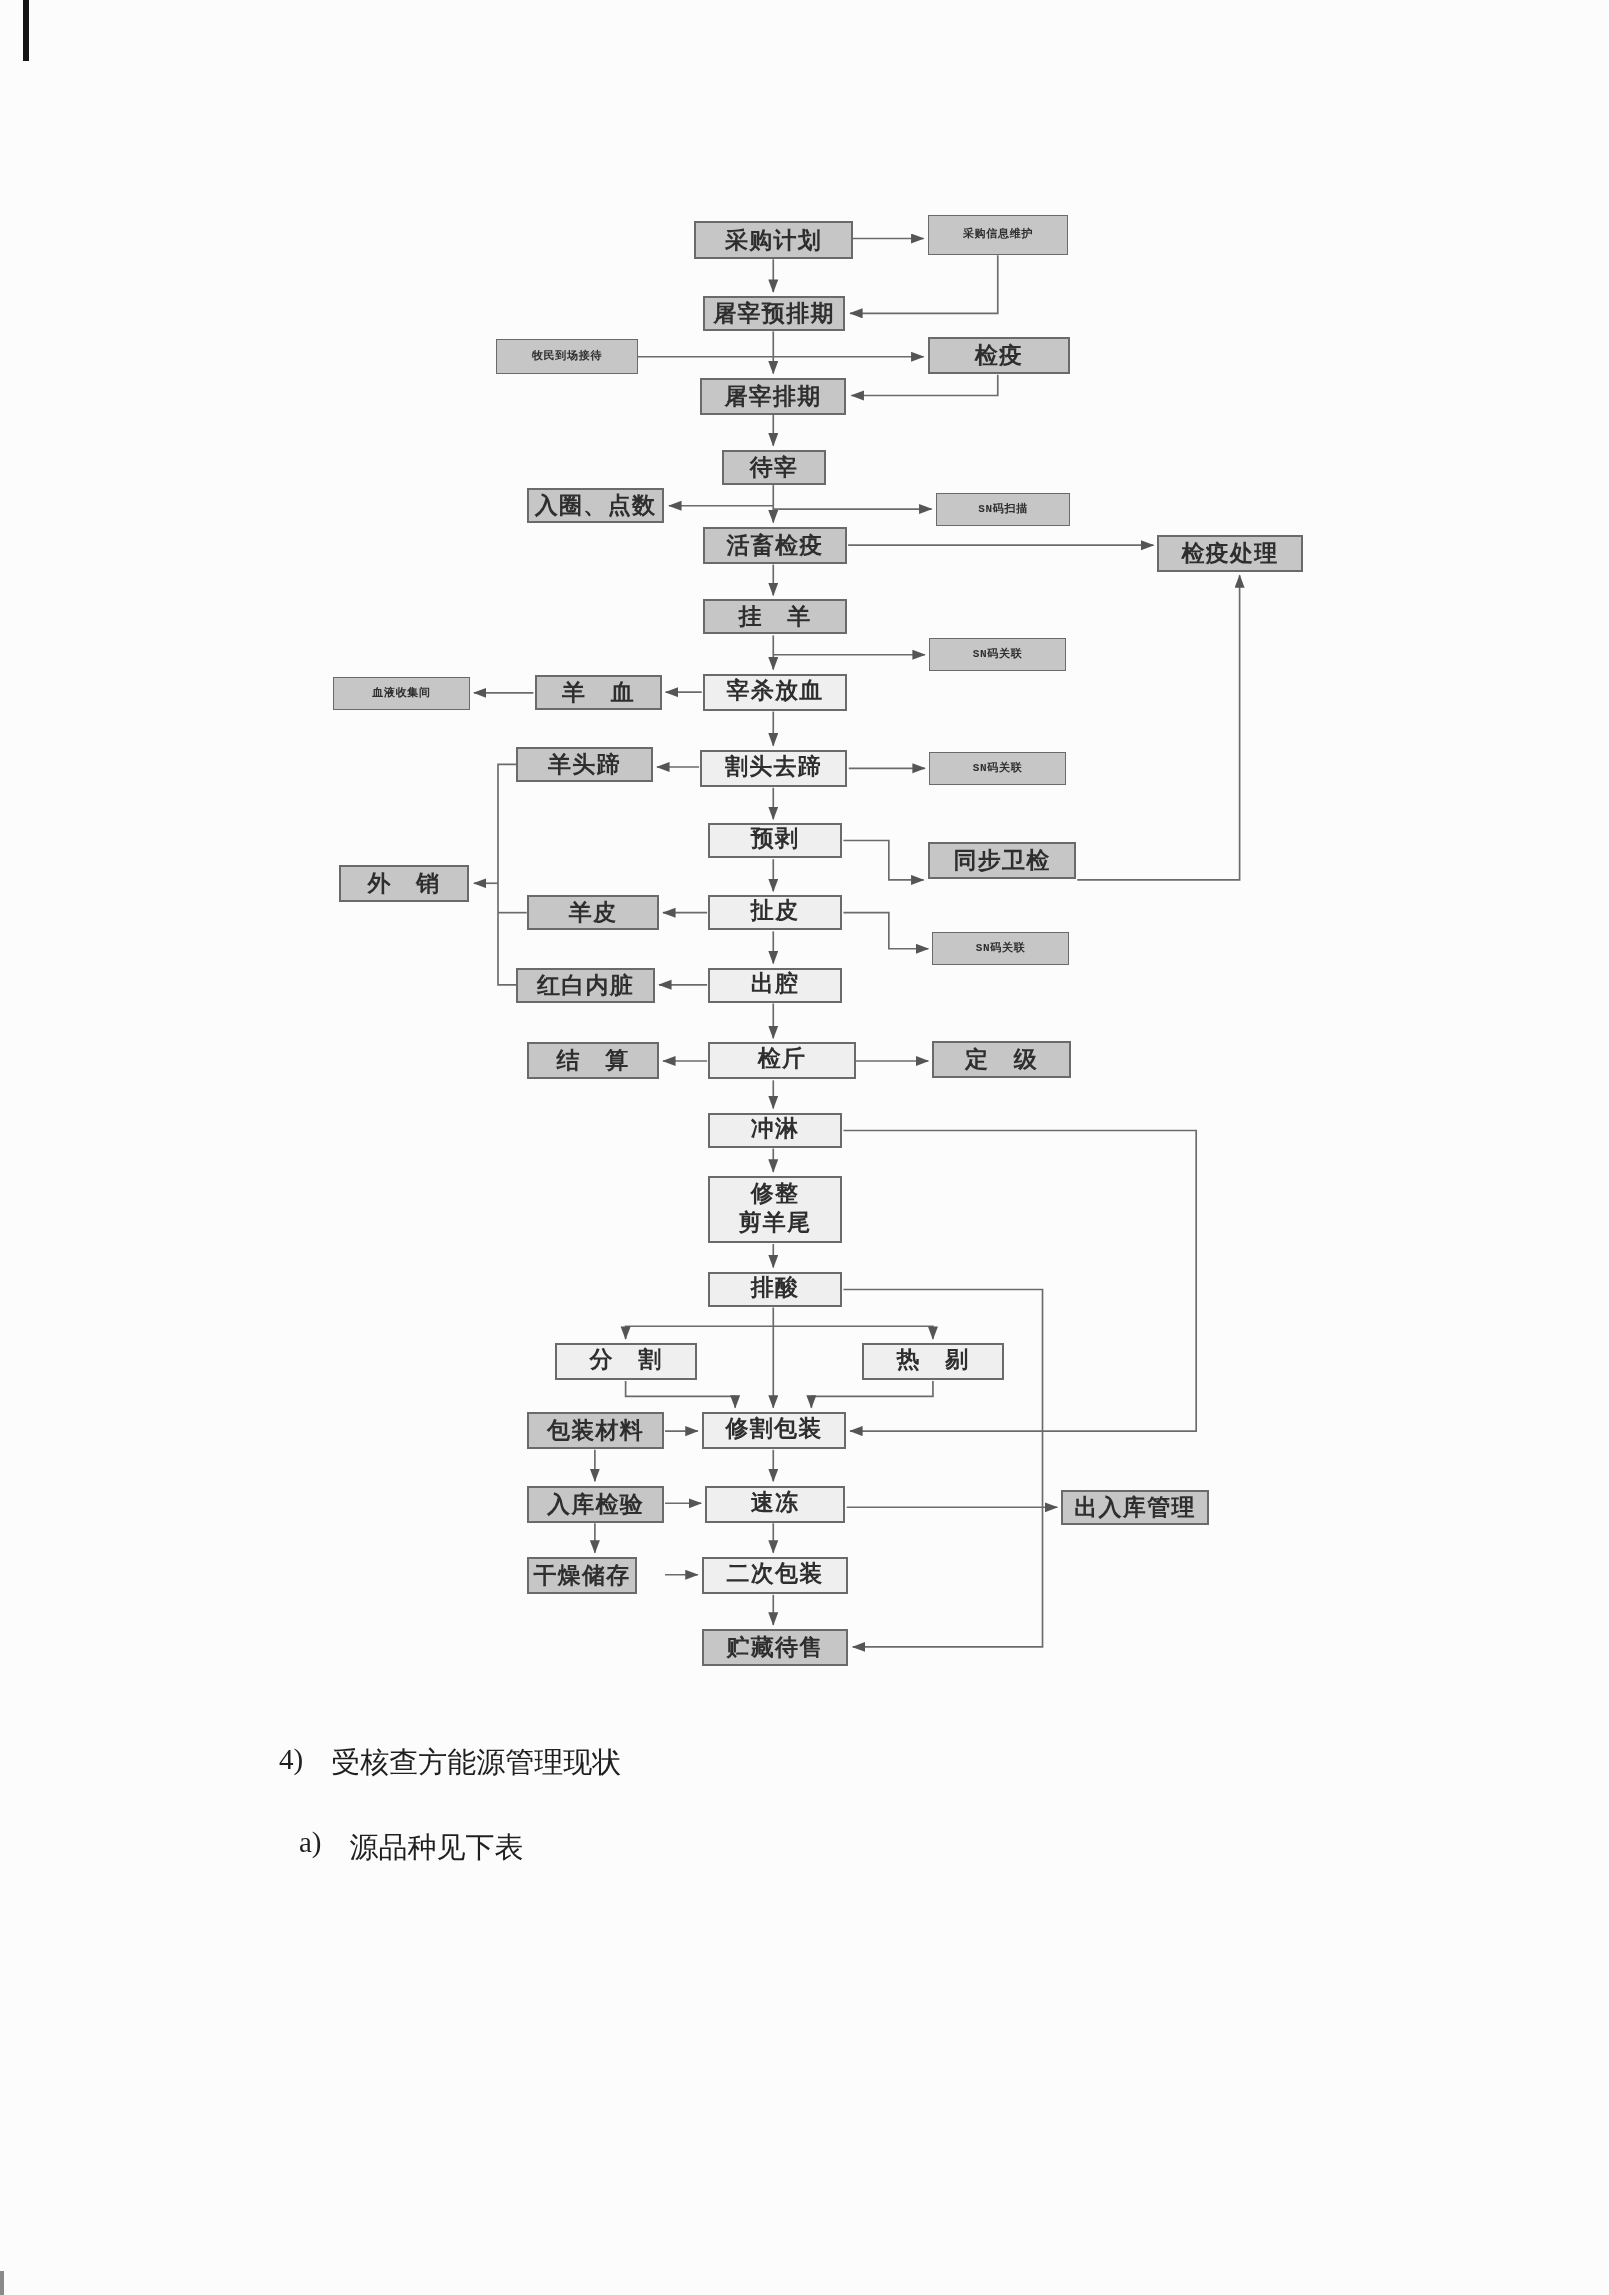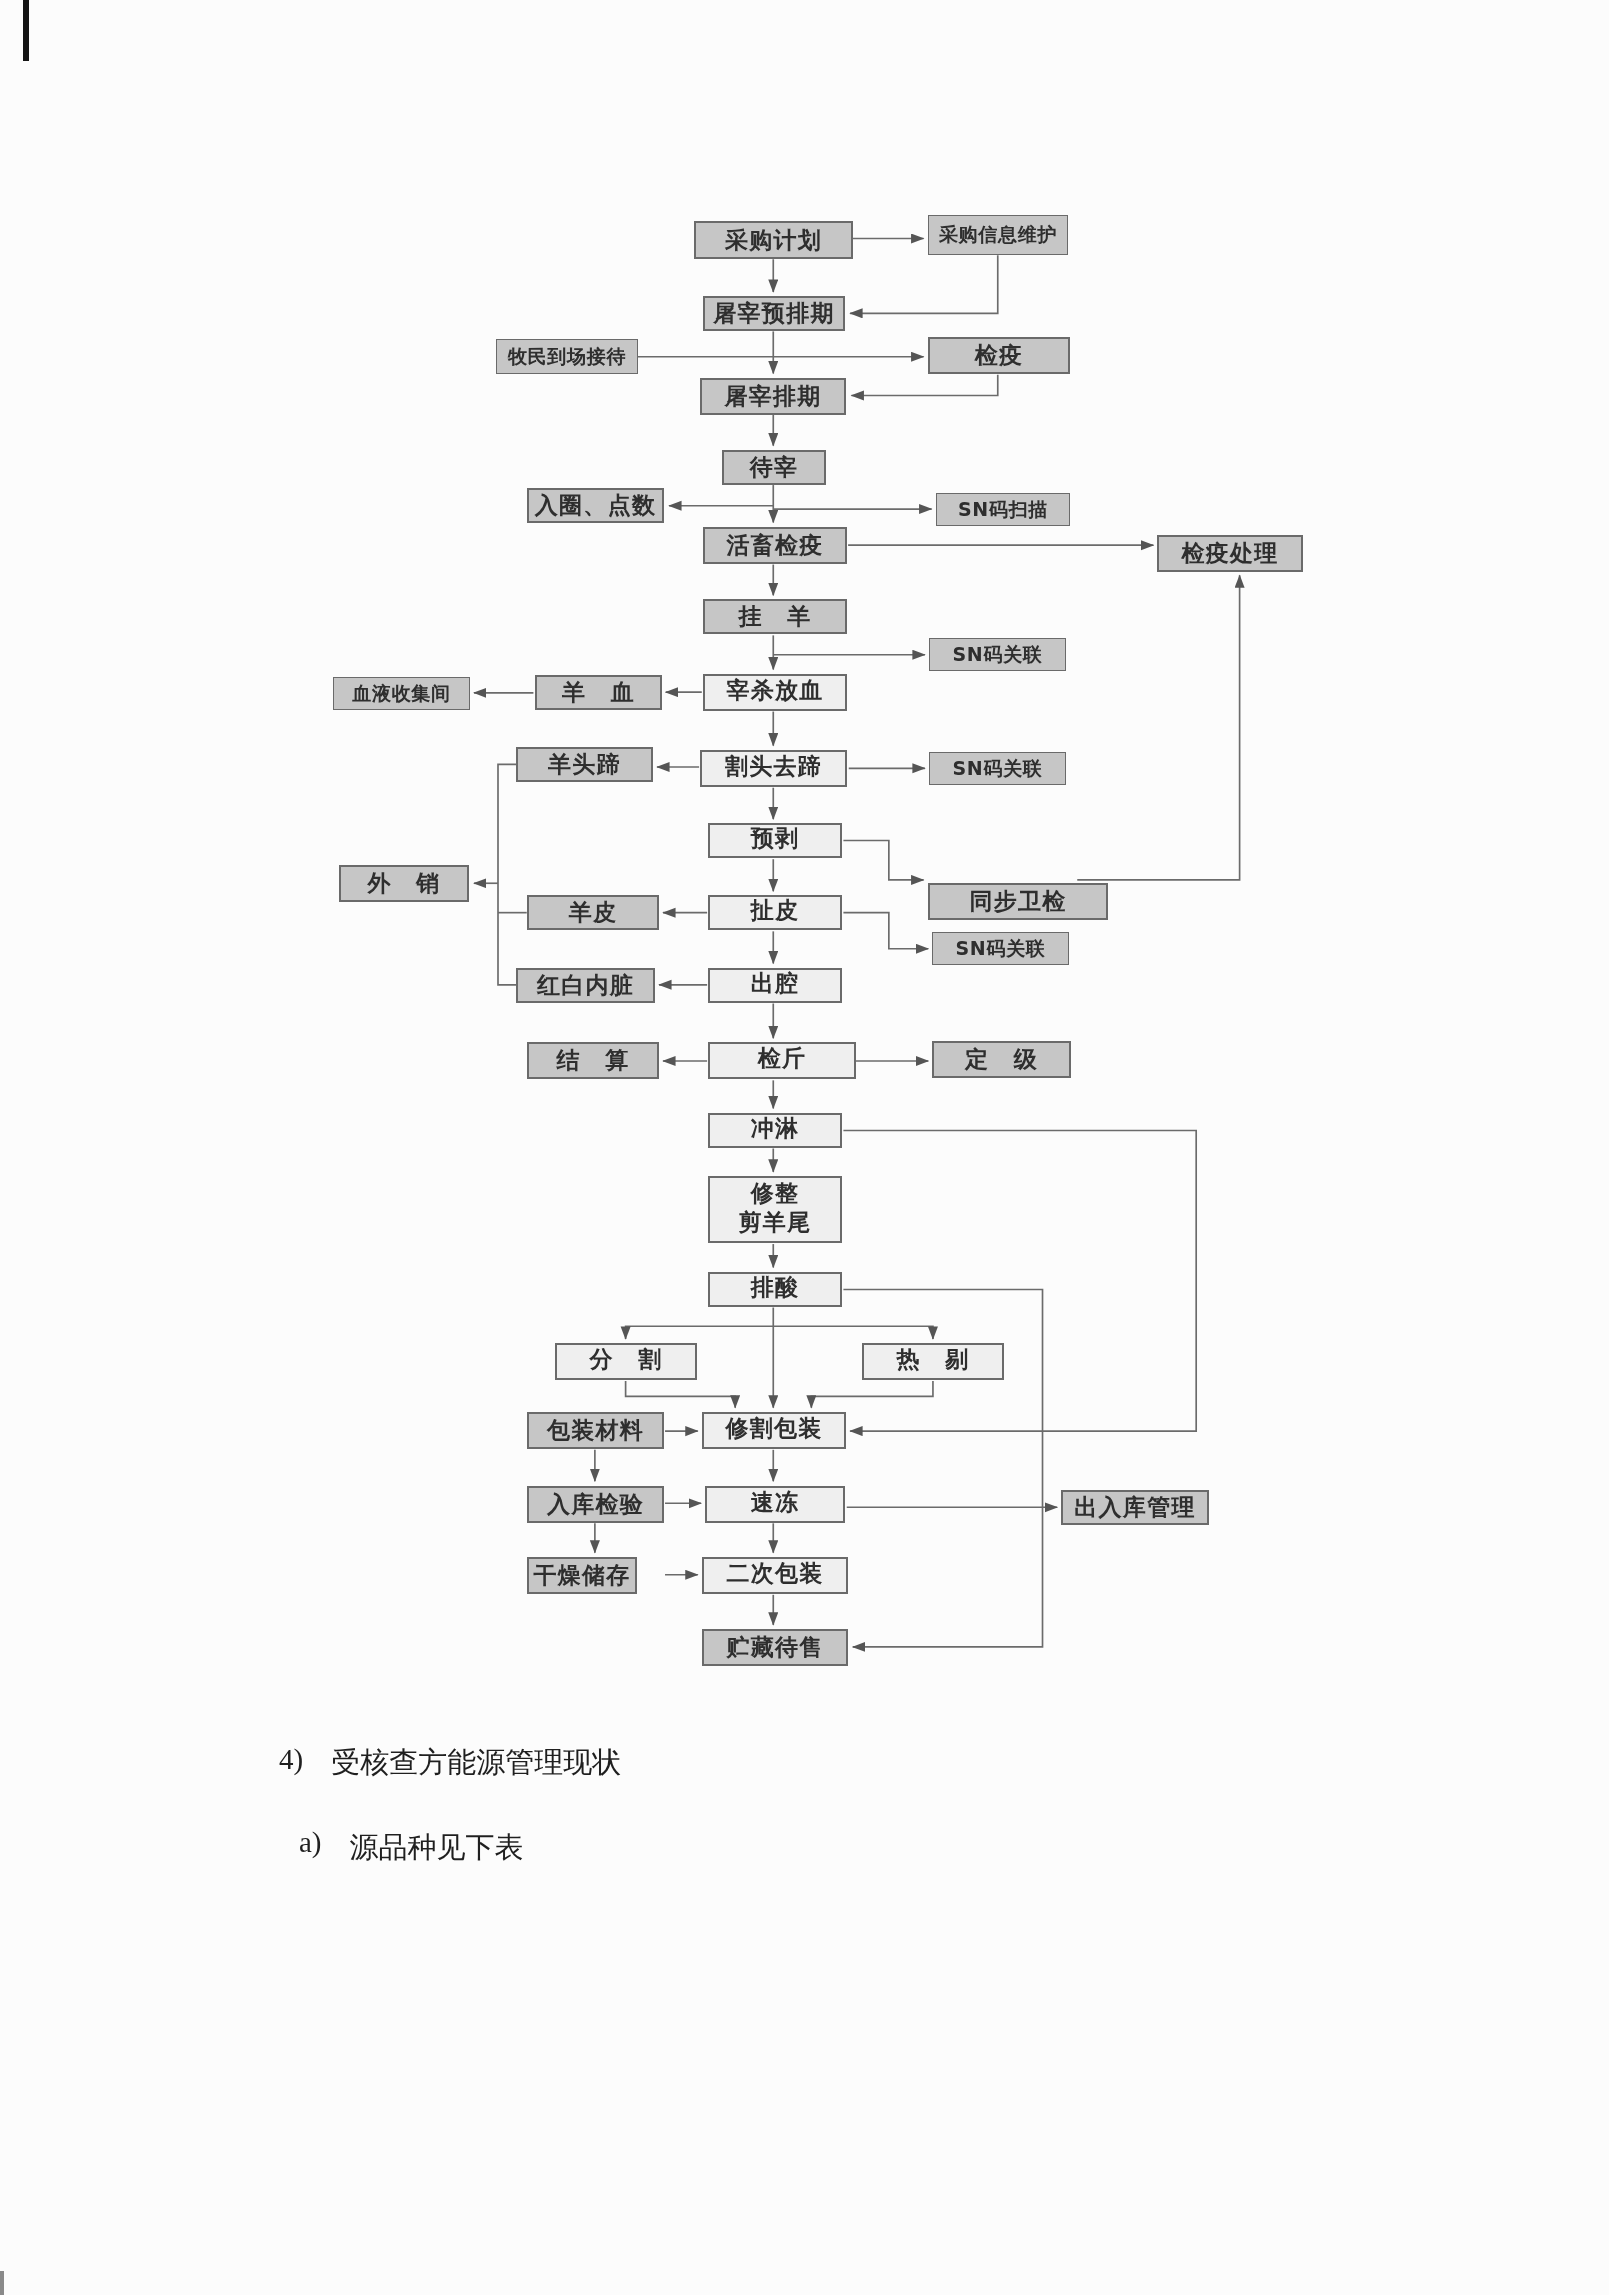--- a/index.html
+++ b/index.html
@@ -5,21 +5,21 @@
   html,body{margin:0;padding:0;background:#fcfcfc;}
   .page{position:relative;width:1610px;height:2295px;background:#fcfcfc;overflow:hidden;
         font-family:"DejaVu Sans","Liberation Sans",sans-serif;}
   svg.wires{position:absolute;left:0;top:0;}
   .wires line,.wires polyline{stroke:#6b6b6b;stroke-width:2.5;fill:none;}
   .node{position:absolute;display:flex;align-items:center;justify-content:center;
         box-sizing:border-box;border:2px solid #6a6a6a;font-weight:bold;color:#2e2e2e;
         font-size:23px;letter-spacing:1.3px;text-align:center;white-space:pre-line;line-height:1.25;}
   .g{background:#c6c6c6;}
   .l{background:#efefef;font-family:Liberation Mono, monospace;}
-  .sm{font-size:19px;letter-spacing:0.7px;border-width:1.3px;}
+  .sm{font-size:11px;letter-spacing:0.7px;border-width:1.3px;font-family:Liberation Mono, monospace;}
   .sectext{position:absolute;font-family:"Liberation Serif","DejaVu Serif",serif;
            color:#1f1f1f;font-size:29px;display:flex;}
   .sectext .marker{flex:0 0 auto;}
   .sectext .body{margin-left:28px;}
   .sectext .body div{line-height:43px;}
   .artifact{position:absolute;background:#151515;}
 </style>
 </head>
 <body>
 
@@ -101,21 +101,21 @@
   <div class="node g" style="left:1157px;top:535px;width:146px;height:37px">检疫处理</div>
   <div class="node g" style="left:703px;top:599px;width:144px;height:35px">挂　羊</div>
   <div class="node g sm" style="left:929px;top:638px;width:137px;height:33px">SN码关联</div>
   <div class="node l" style="left:703px;top:674px;width:144px;height:37px">宰杀放血</div>
   <div class="node g" style="left:535px;top:675px;width:127px;height:35px">羊　血</div>
   <div class="node g sm" style="left:333px;top:677px;width:137px;height:33px">血液收集间</div>
   <div class="node l" style="left:700px;top:750px;width:147px;height:37px">割头去蹄</div>
   <div class="node g" style="left:516px;top:747px;width:137px;height:35px">羊头蹄</div>
   <div class="node g sm" style="left:929px;top:752px;width:137px;height:33px">SN码关联</div>
   <div class="node l" style="left:708px;top:823px;width:134px;height:35px">预剥</div>
-  <div class="node g" style="left:928px;top:883px;width:180px;height:37px">同步卫检</div>
+  <div class="node g" style="left:928px;top:842px;width:148px;height:37px">同步卫检</div>
   <div class="node g" style="left:339px;top:865px;width:130px;height:37px">外　销</div>
   <div class="node g" style="left:527px;top:895px;width:132px;height:35px">羊皮</div>
   <div class="node l" style="left:708px;top:895px;width:134px;height:35px">扯皮</div>
   <div class="node g sm" style="left:932px;top:932px;width:137px;height:33px">SN码关联</div>
   <div class="node g" style="left:516px;top:968px;width:139px;height:35px">红白内脏</div>
   <div class="node l" style="left:708px;top:968px;width:134px;height:35px">出腔</div>
   <div class="node g" style="left:527px;top:1042px;width:132px;height:37px">结　算</div>
   <div class="node l" style="left:708px;top:1042px;width:148px;height:37px">检斤</div>
   <div class="node g" style="left:932px;top:1041px;width:139px;height:37px">定　级</div>
   <div class="node l" style="left:708px;top:1113px;width:134px;height:35px">冲淋</div>

